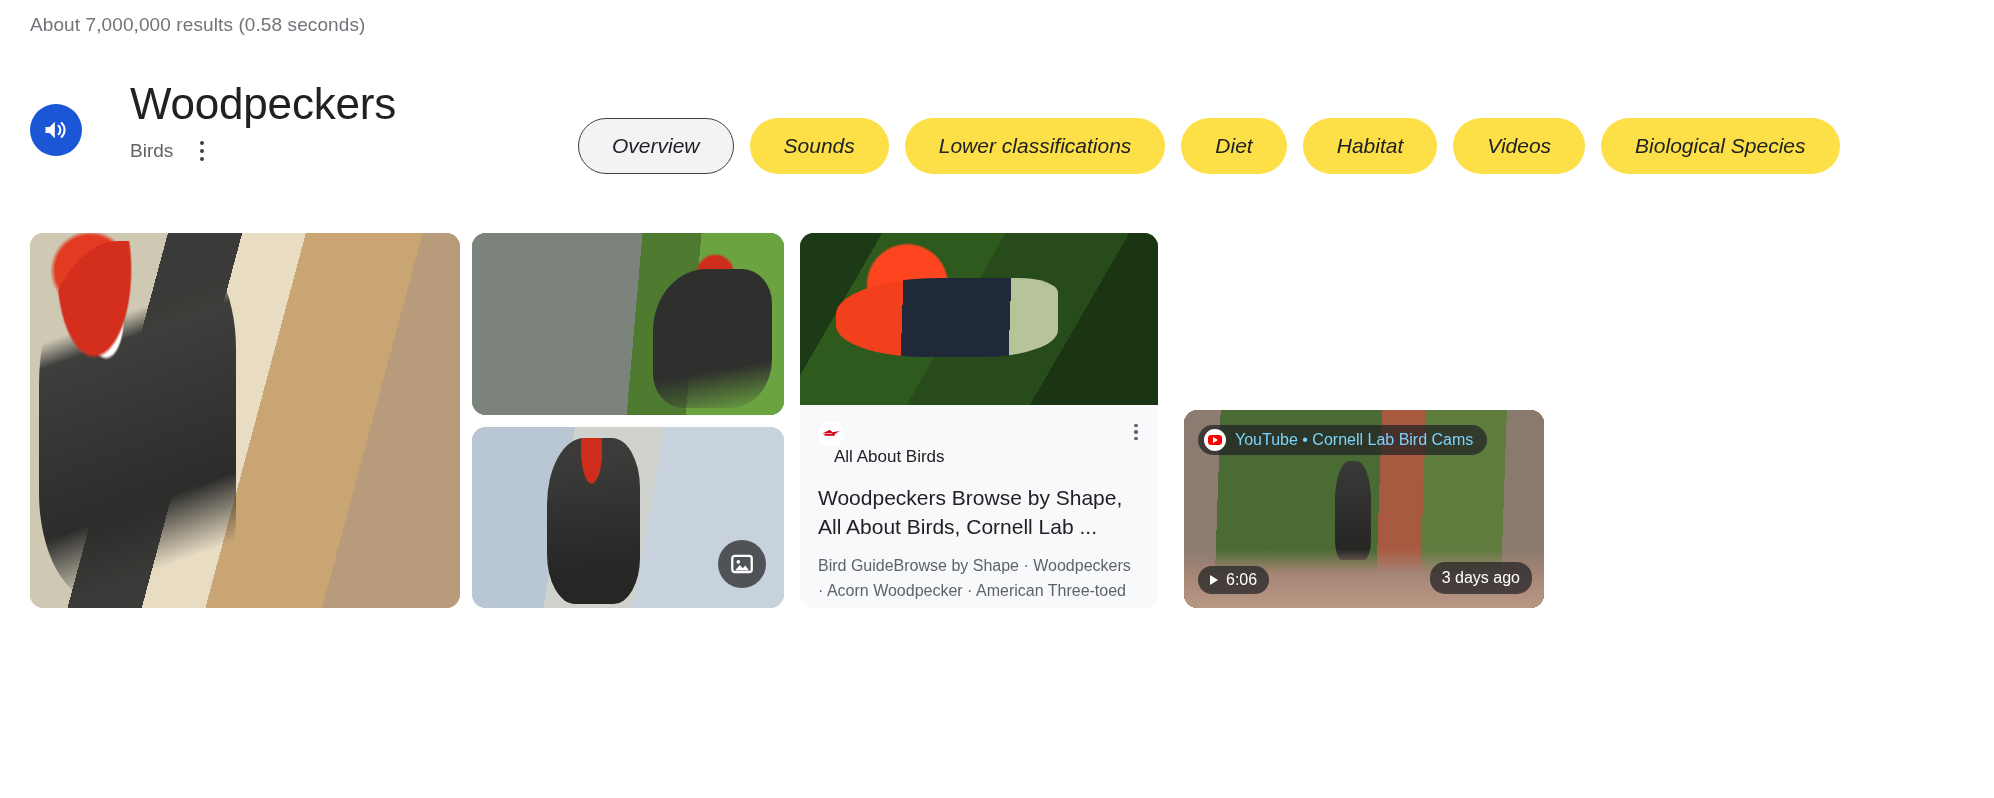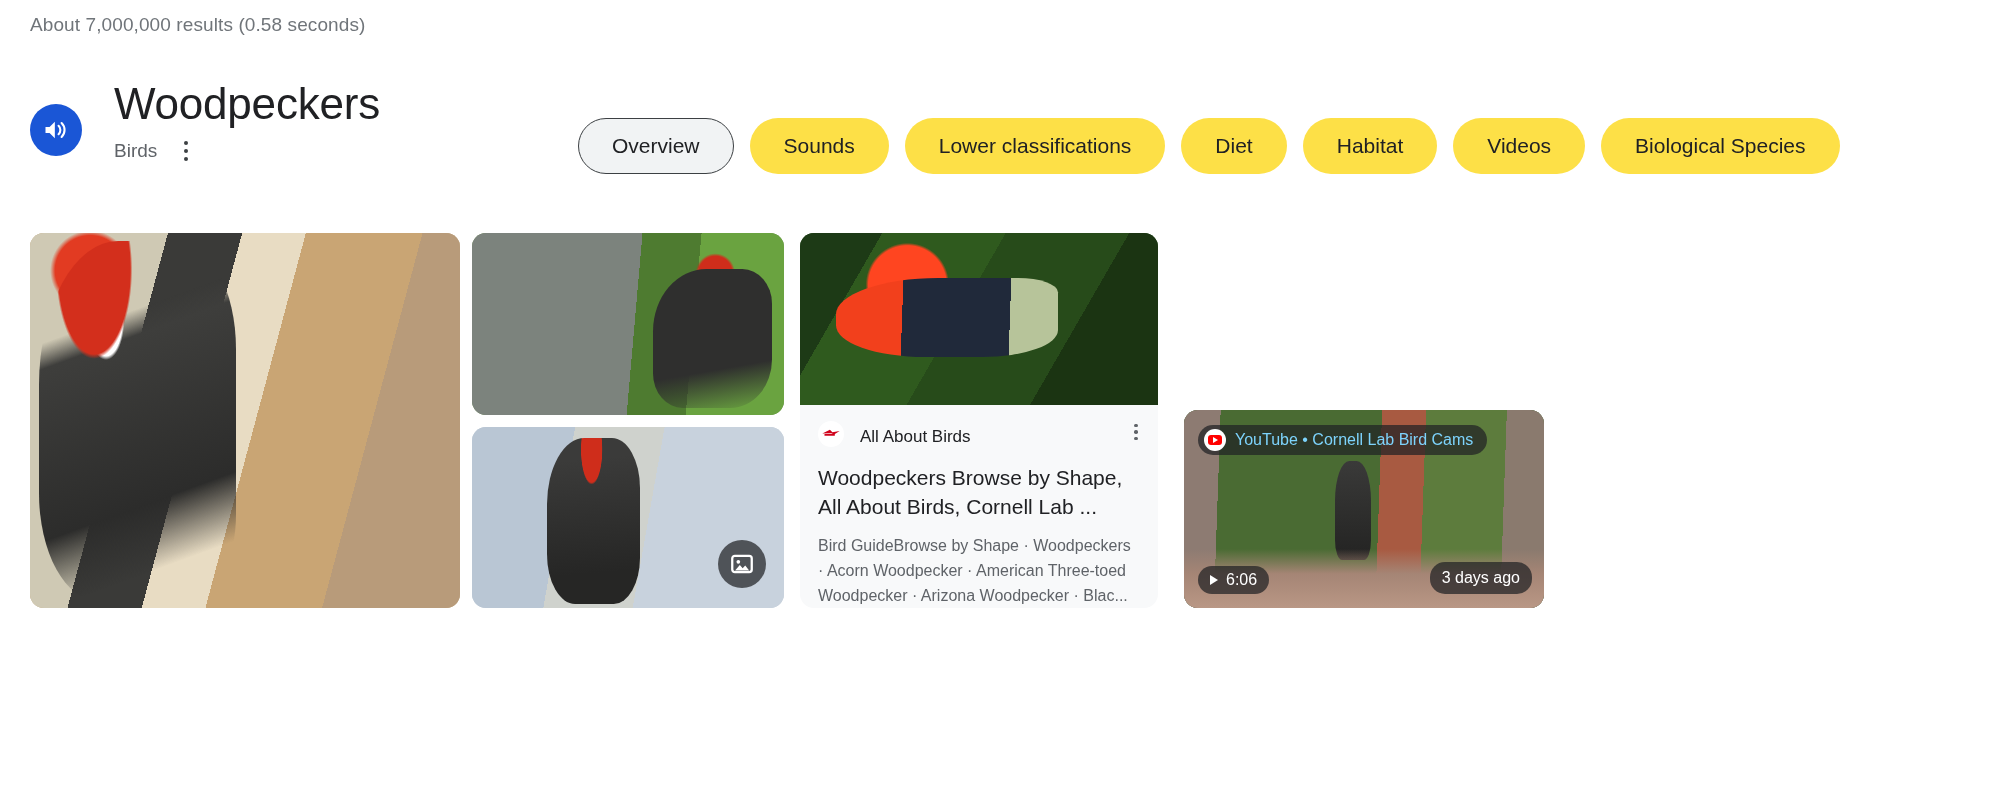--- a/index.html
+++ b/index.html
@@ -20,30 +20,30 @@
   }
 
   
   .kp-header { position: absolute; left: 30px; top: 78px; display: flex; align-items: flex-start; }
   .speaker-btn {
     width: 52px; height: 52px; border-radius: 50%;
     background: #1a56d6; display:flex; align-items:center; justify-content:center;
     margin-top: 26px; flex: none; cursor: pointer;
   }
   .speaker-btn svg { width: 28px; height: 28px; display:block; }
-  .title-block { margin-left: 32px; }
+  .title-block { margin-left: 48px; }
   .kp-title { font-size: 44px; line-height: 52px; color: #202124; font-weight: 400; letter-spacing: -.2px; }
   .kp-sub-row { display: flex; align-items: center; margin-top: 9px; }
   .kp-subtitle { font-size: 19px; color: #5f6368; }
   .kebab { margin-left: 20px; width: 18px; height: 24px; display:flex; flex-direction:column;
            align-items:center; justify-content:center; gap:4px; cursor:pointer; }
   .kebab i { width: 4px; height: 4px; border-radius: 50%; background: #3c4043; display:block; }
 
   
-  .tabs { position: absolute; left: 578px; top: 118px; display: flex; gap: 16px; align-items:center; }
+  .tabs { position: absolute; left: 578px; top: 118px; display: flex; gap: 16px; align-items:center;font-style:italic; }
   .tab {
     height: 56px; border-radius: 28px; background: #fde047;
     display: flex; align-items: center; justify-content: center;
     padding: 0 33px; font-size: 21px; color: #202124; white-space: nowrap; cursor: pointer;
     border: 1px solid transparent;
   }
   .tab.selected { background: #f1f3f4; border: 1px solid #3c4043; }
 
   
   .media { position: absolute; left: 30px; top: 233px; display:flex; gap: 12px; }
@@ -63,21 +63,21 @@
   }
   .img-badge svg { width: 26px; height: 26px; }
 
   
   .result-card {
     position: absolute; left: 800px; top: 233px; width: 358px; height: 375px;
     border-radius: 14px; background: #f8f9fa; overflow: hidden; cursor: pointer;
   }
   .result-thumb { width: 358px; height: 172px; position: relative; overflow:hidden; }
   .result-body { padding: 16px 18px 0 18px; position: relative; }
-  .src-row { display:flex; align-items:flex-end; }
+  .src-row { display:flex; align-items:flex-start;flex-direction:column; }
   .favicon { width: 26px; height: 26px; border-radius: 50%; background:#fff;
              display:flex; align-items:center; justify-content:center; overflow:hidden; flex:none; }
   .src-name { margin-left: 16px; font-size: 17px; color: #202124; }
   .card-kebab { position:absolute; right: 14px; top: 16px; width:16px; height:22px;
                 display:flex; flex-direction:column; align-items:center; justify-content:center; gap:3px; cursor:pointer; }
   .card-kebab i { width: 3.5px; height: 3.5px; border-radius:50%; background:#5f6368; }
   .card-title { margin-top: 16px; font-size: 21px; line-height: 29px; color: #202124; }
   .card-desc { margin-top: 12px; font-size: 16px; line-height: 25px; color: #5f6368; }
 
   

